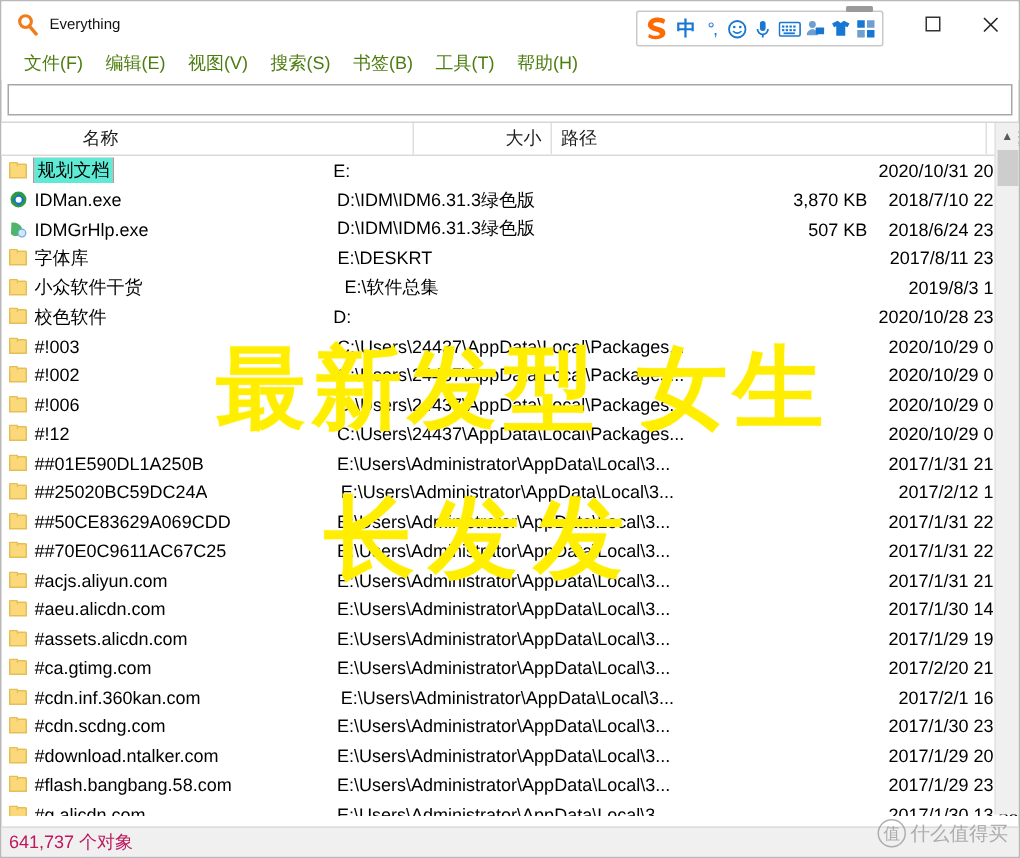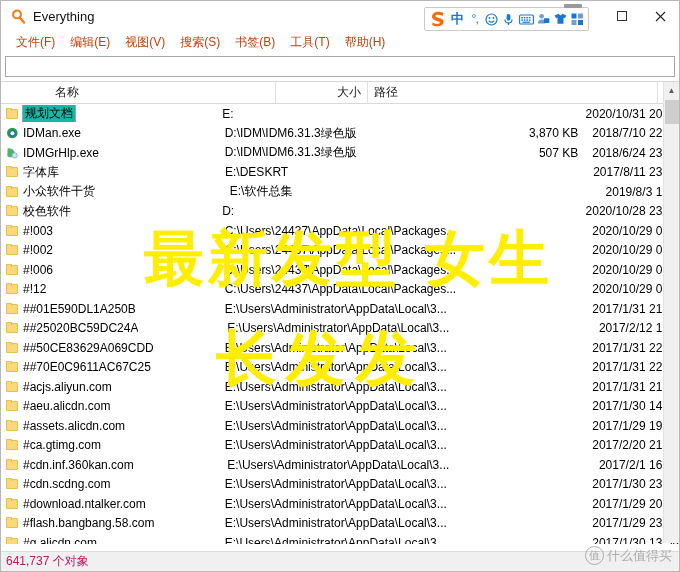--- a/index.html
+++ b/index.html
@@ -10,40 +10,40 @@
     font-size:12px;color:#000;
     -webkit-font-smoothing:antialiased;
   }
   #app{position:relative;width:680px;height:572px;border:1px solid #b8b8b8;box-sizing:border-box;background:#fff;}
 
   
   .titlebar{height:30px;display:flex;align-items:center;background:#fff;position:relative;}
   .title-left{display:flex;align-items:center;padding-left:10px;gap:7px;}
   .app-icon{width:15px;height:15px;position:relative;}
   .app-icon svg{display:block;}
-  .app-title{font-size:13px;color:#111;}
+  .app-title{font-size:10px;color:#111;}
   .win-buttons{position:absolute;right:0;top:0;height:30px;display:flex;}
   .win-btn{width:38px;height:30px;display:flex;align-items:center;justify-content:center;color:#222;font-size:12px;}
   .sq{width:10px;height:10px;border:1px solid #333;box-sizing:border-box;}
 
   
   .ime-bar{
     position:absolute;left:423px;top:6px;height:24px;width:165px;
     background:#fff;border:1px solid #c9c9c9;border-radius:2px;
     display:flex;align-items:center;gap:2px;padding:0 3px;box-sizing:border-box;z-index:40;
   }
   .ime-handle{position:absolute;right:6px;top:-4px;width:18px;height:4px;background:#9a9a9a;border-radius:1px;}
   .ime-item{width:17px;height:18px;display:flex;align-items:center;justify-content:center;color:#1877d2;font-size:11px;}
   .ime-logo{width:22px;height:20px;display:flex;align-items:center;justify-content:center;}
   .ime-cn{font-size:13px;font-weight:bold;color:#1877d2;}
   .ime-punc{font-size:12px;color:#1877d2;letter-spacing:-1px;}
 
   
   .menubar{height:22px;display:flex;align-items:center;padding-left:8px;gap:1px;background:#fff;}
-  .menu-item{padding:2px 7px;font-size:12px;color:#c2410c;white-space:nowrap;}
+  .menu-item{padding:2px 7px;font-size:12px;color:#4d7c0f;white-space:nowrap;}
 
   
   .searchwrap{padding:3px 4px 4px 4px;}
   .searchbox{
     height:21px;border:1px solid #a7a7a7;background:#fff;box-sizing:border-box;
     display:flex;align-items:center;padding:0 4px;
   }
   .searchbox input{
     border:0;outline:0;width:100%;font-family:inherit;font-size:12px;background:transparent;
   }
@@ -60,21 +60,21 @@
   .c-size{width:92px;text-align:right;}
   .c-date{width:55px;border-right:0 !important;flex:1;font-weight:bold;}
 
   .rows{position:relative;height:440px;overflow:hidden;}
   .row{display:flex;height:19.5px;align-items:center;font-size:12px;white-space:nowrap;}
   .cellname{width:227px;display:flex;align-items:center;gap:4px;padding-left:5px;box-sizing:border-box;overflow:hidden;}
   .cellpath{width:290px;padding-left:6px;box-sizing:border-box;overflow:hidden;text-overflow:ellipsis;}
   .cellsize{width:92px;text-align:right;padding-right:7px;box-sizing:border-box;}
   .celldate{flex:1;padding-left:7px;box-sizing:border-box;}
   .nm{overflow:hidden;text-overflow:ellipsis;}
-  .row.selected .nm{outline:1px solid #a0a0a0;background:#14b8a6;padding:0 2px;}
+  .row.selected .nm{outline:1px solid #a0a0a0;background:#5eead4;padding:0 2px;}
 
   
   .ic{width:13px;height:12px;flex:0 0 13px;position:relative;}
   .ic.folder::before{
     content:"";position:absolute;left:0;top:1px;width:12px;height:10px;
     background:#fbd97a;border:1px solid #e5bf55;box-sizing:border-box;border-radius:1px 1px 0 0;
   }
   .ic.folder::after{
     content:"";position:absolute;left:0;top:0px;width:6px;height:3px;background:#fbd97a;border:1px solid #e5bf55;
     box-sizing:border-box;border-radius:1px 1px 0 0;border-bottom:0;

